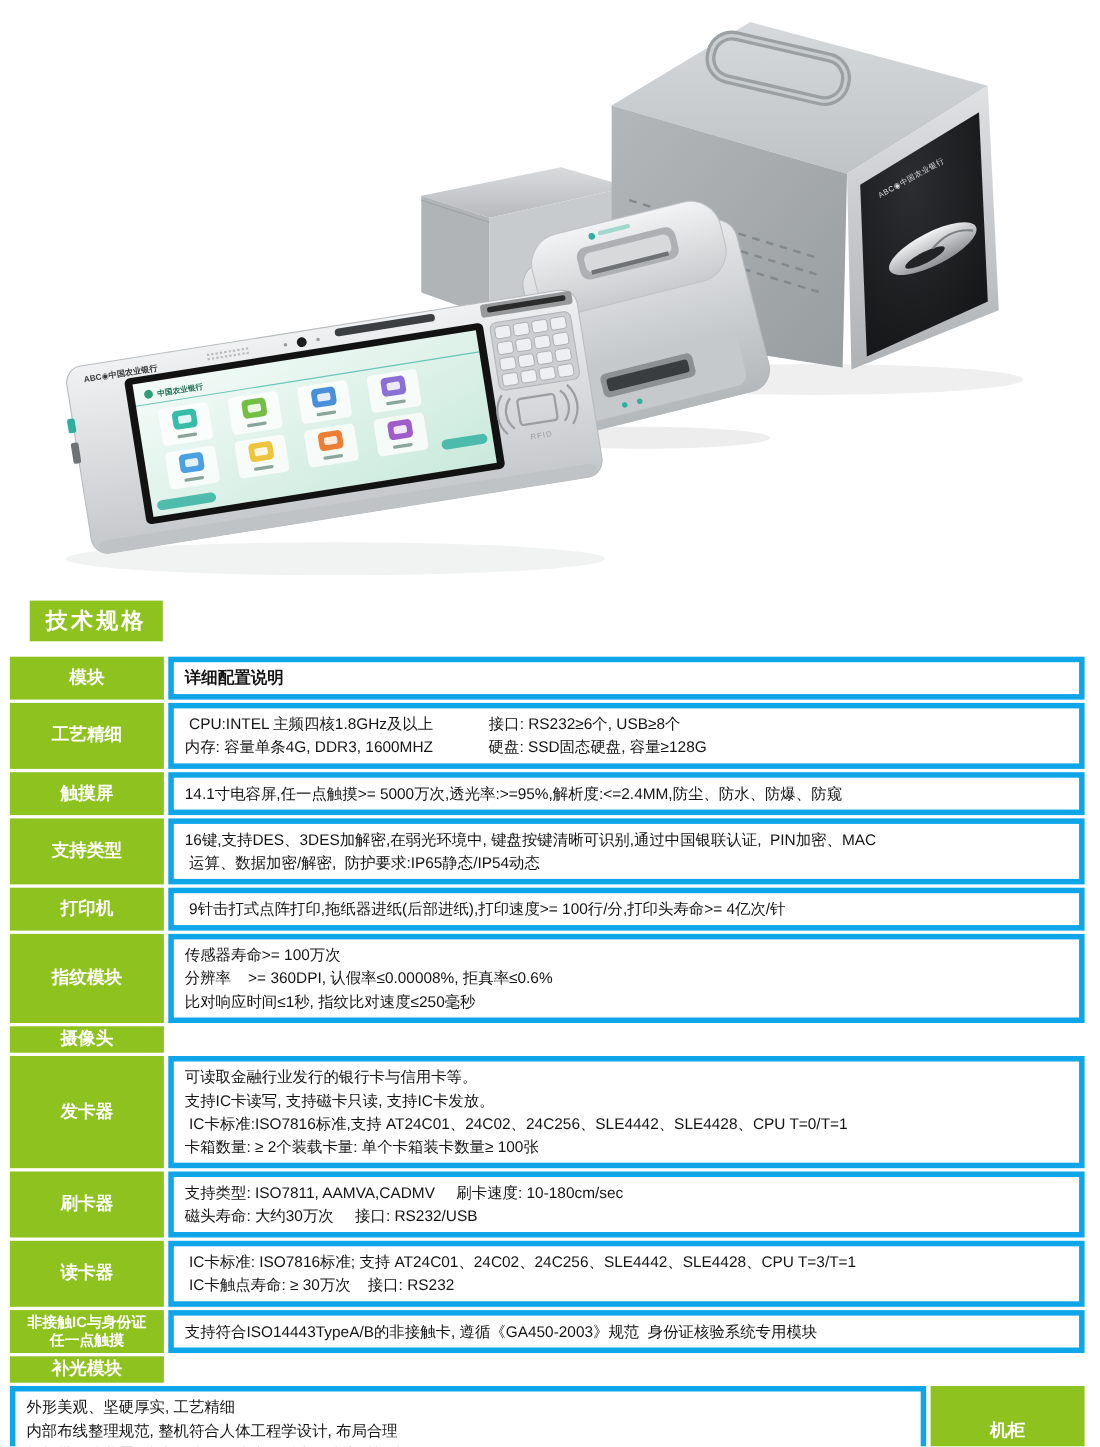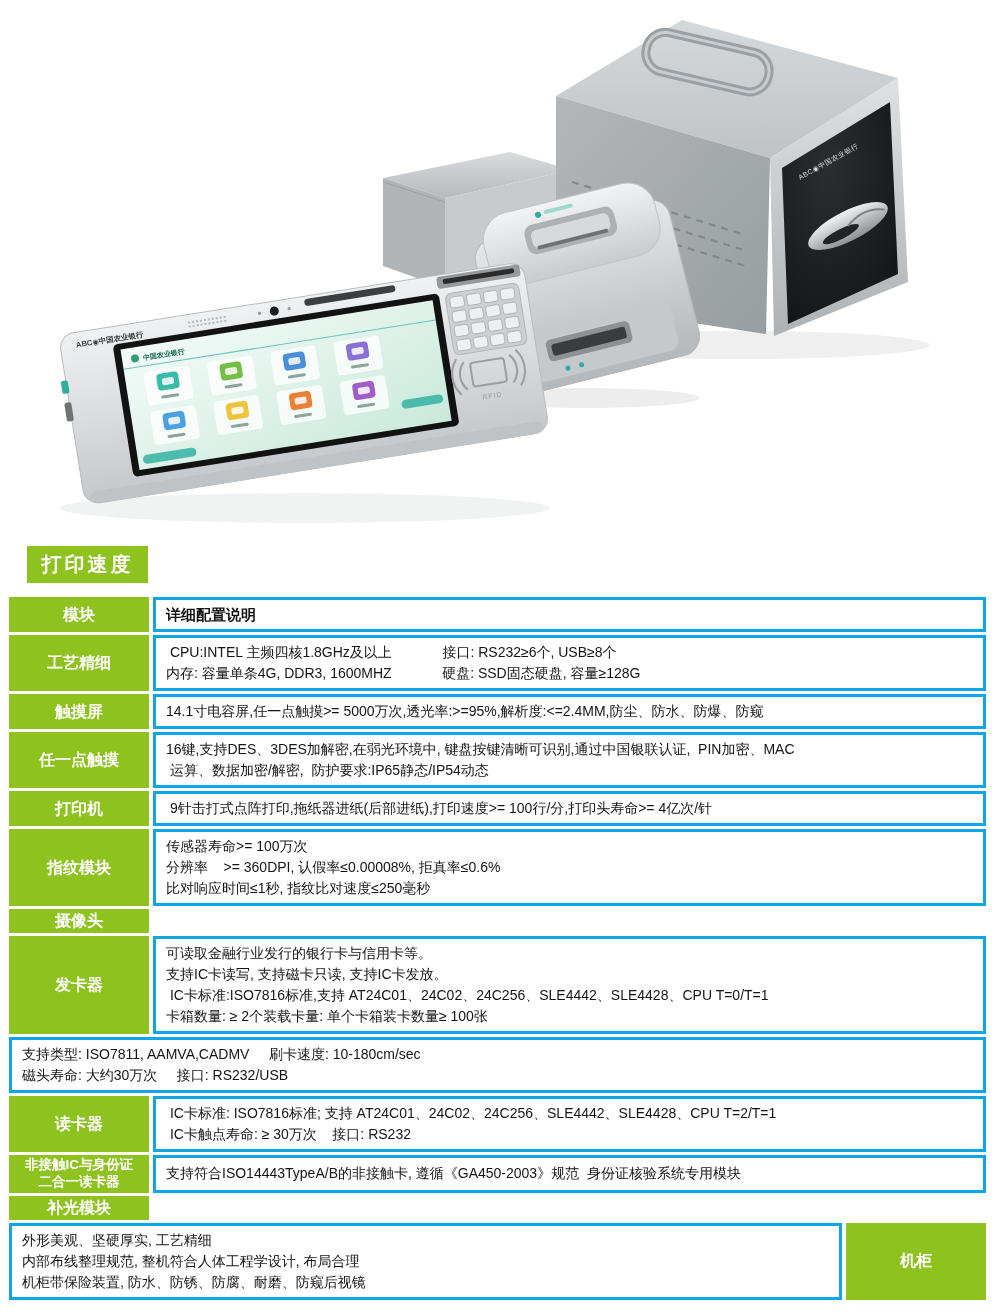--- a/index.html
+++ b/index.html
@@ -19,21 +19,21 @@
   }
   .spec-row{display:flex;column-gap:4px;}
   .cell{box-sizing:border-box;}
   .cell.label{
     flex:0 0 140px;background:#8ec31f;color:#ffffff;font-weight:bold;font-size:16px;
     display:flex;align-items:center;justify-content:center;text-align:center;
     white-space:pre-line;line-height:1.25;padding:2px;
   }
   .cell.label.small{font-size:13.5px;}
   .cell.content{
-    flex:1;background:#ffffff;border:3px solid #0ea5e9;color:#141414;
+    flex:1;background:#ffffff;border:5px solid #0ea5e9;color:#141414;
     font-size:14px;line-height:21px;white-space:pre-wrap;
     padding:4px 10px;display:flex;flex-direction:column;justify-content:center;
   }
   .spec-row.header .cell.content{font-weight:bold;font-size:15px;}
 </style>
 </head>
 <body>
 
 <div class="page">
 
@@ -226,42 +226,42 @@
         <g stroke="#9a9ea1" fill="none">
           <rect x="472" y="390" width="34" height="24" rx="3" stroke-width="2"></rect>
           <path d="M466 388 a20 20 0 0 0 0 28 M459 384 a28 28 0 0 0 0 36" stroke-width="2"></path>
           <path d="M512 388 a20 20 0 0 1 0 28 M519 384 a28 28 0 0 1 0 36" stroke-width="2"></path>
         </g>
         <text x="479" y="428" font-size="7" fill="#9a9da0" letter-spacing="1">RFID</text>
       </g>
     </svg>
   </div>
 
-  <div class="section-title">打印速度</div>
+  <div class="section-title">技术规格</div>
 
   <div class="spec-table">
     <div class="spec-row header">
       <div class="cell label">模块</div>
       <div class="cell content">详细配置说明</div>
     </div>
 
   <div class="spec-row">
     <div class="cell label">工艺精细</div>
     <div class="cell content"> CPU:INTEL 主频四核1.8GHz及以上             接口: RS232≥6个, USB≥8个
 内存: 容量单条4G, DDR3, 1600MHZ             硬盘: SSD固态硬盘, 容量≥128G</div>
   </div>
 
 
   <div class="spec-row">
     <div class="cell label">触摸屏</div>
     <div class="cell content">14.1寸电容屏,任一点触摸&gt;= 5000万次,透光率:&gt;=95%,解析度:&lt;=2.4MM,防尘、防水、防爆、防窥</div>
   </div>
 
   <div class="spec-row">
-    <div class="cell label">任一点触摸</div>
+    <div class="cell label">支持类型</div>
     <div class="cell content">16键,支持DES、3DES加解密,在弱光环境中, 键盘按键清晰可识别,通过中国银联认证,  PIN加密、MAC
  运算、数据加密/解密,  防护要求:IP65静态/IP54动态</div>
   </div>
 
   <div class="spec-row">
     <div class="cell label">打印机</div>
     <div class="cell content"> 9针击打式点阵打印,拖纸器进纸(后部进纸),打印速度&gt;= 100行/分,打印头寿命&gt;= 4亿次/针</div>
   </div>
 
   <div class="spec-row">
@@ -277,33 +277,34 @@
 
   <div class="spec-row">
     <div class="cell label">发卡器</div>
     <div class="cell content">可读取金融行业发行的银行卡与信用卡等。
 支持IC卡读写, 支持磁卡只读, 支持IC卡发放。
  IC卡标准:ISO7816标准,支持 AT24C01、24C02、24C256、SLE4442、SLE4428、CPU T=0/T=1
 卡箱数量: ≥ 2个装载卡量: 单个卡箱装卡数量≥ 100张</div>
   </div>
 
   <div class="spec-row">
+    <div class="cell label">刷卡器</div>
     <div class="cell content">支持类型: ISO7811, AAMVA,CADMV     刷卡速度: 10-180cm/sec
 磁头寿命: 大约30万次     接口: RS232/USB</div>
   </div>
 
   <div class="spec-row">
     <div class="cell label">读卡器</div>
-    <div class="cell content"> IC卡标准: ISO7816标准; 支持 AT24C01、24C02、24C256、SLE4442、SLE4428、CPU T=2/T=1
+    <div class="cell content"> IC卡标准: ISO7816标准; 支持 AT24C01、24C02、24C256、SLE4442、SLE4428、CPU T=3/T=1
  IC卡触点寿命: ≥ 30万次    接口: RS232</div>
   </div>
 
   <div class="spec-row">
     <div class="cell label small">非接触IC与身份证
-二合一读卡器</div>
+任一点触摸</div>
     <div class="cell content">支持符合ISO14443TypeA/B的非接触卡, 遵循《GA450-2003》规范  身份证核验系统专用模块</div>
   </div>
 
   <div class="spec-row">
     <div class="cell label">补光模块</div>
   </div>
 
   <div class="spec-row">
     <div class="cell content">外形美观、坚硬厚实, 工艺精细
 内部布线整理规范, 整机符合人体工程学设计, 布局合理

